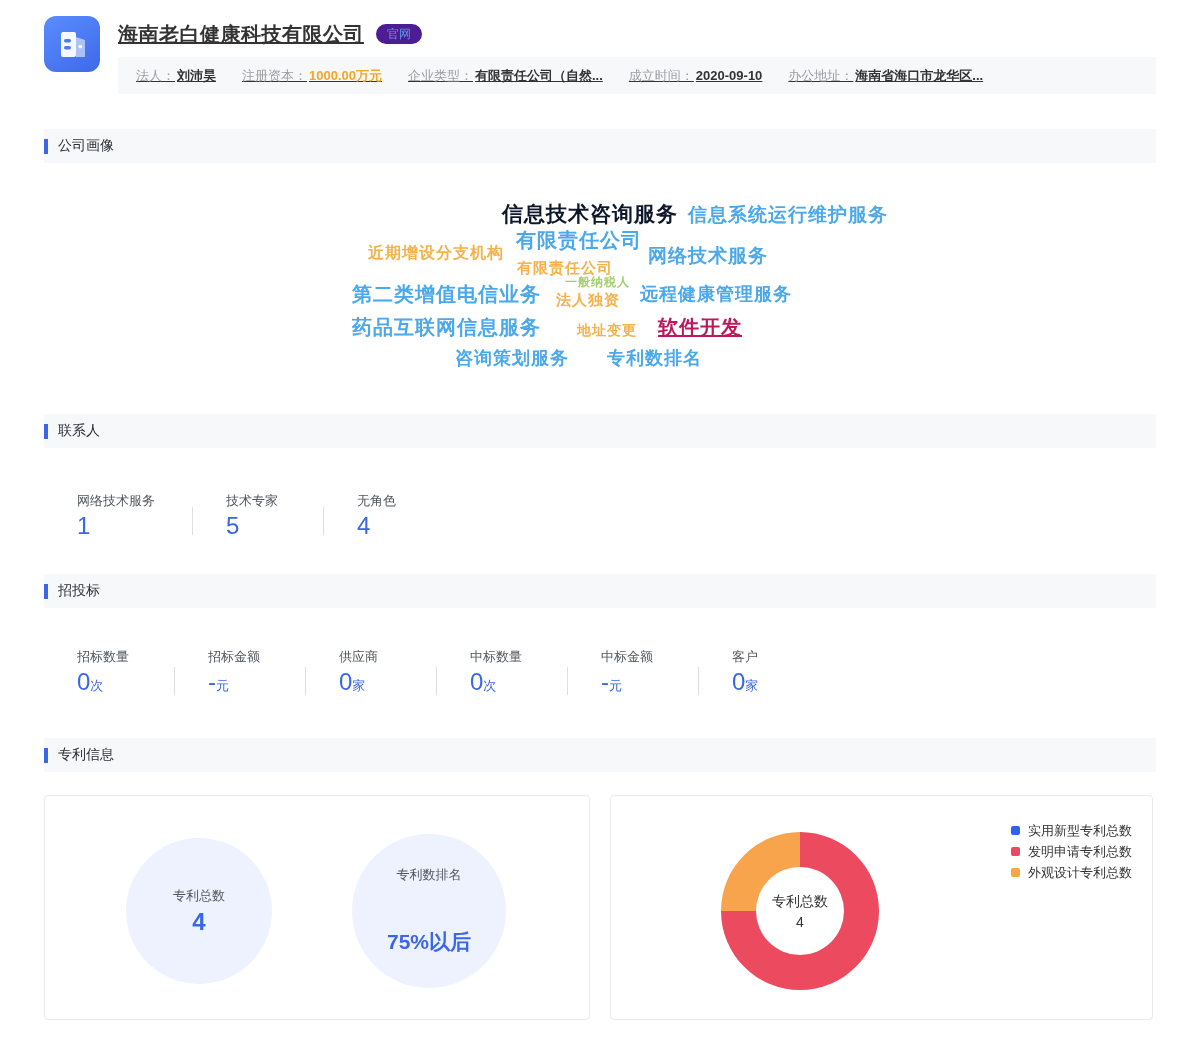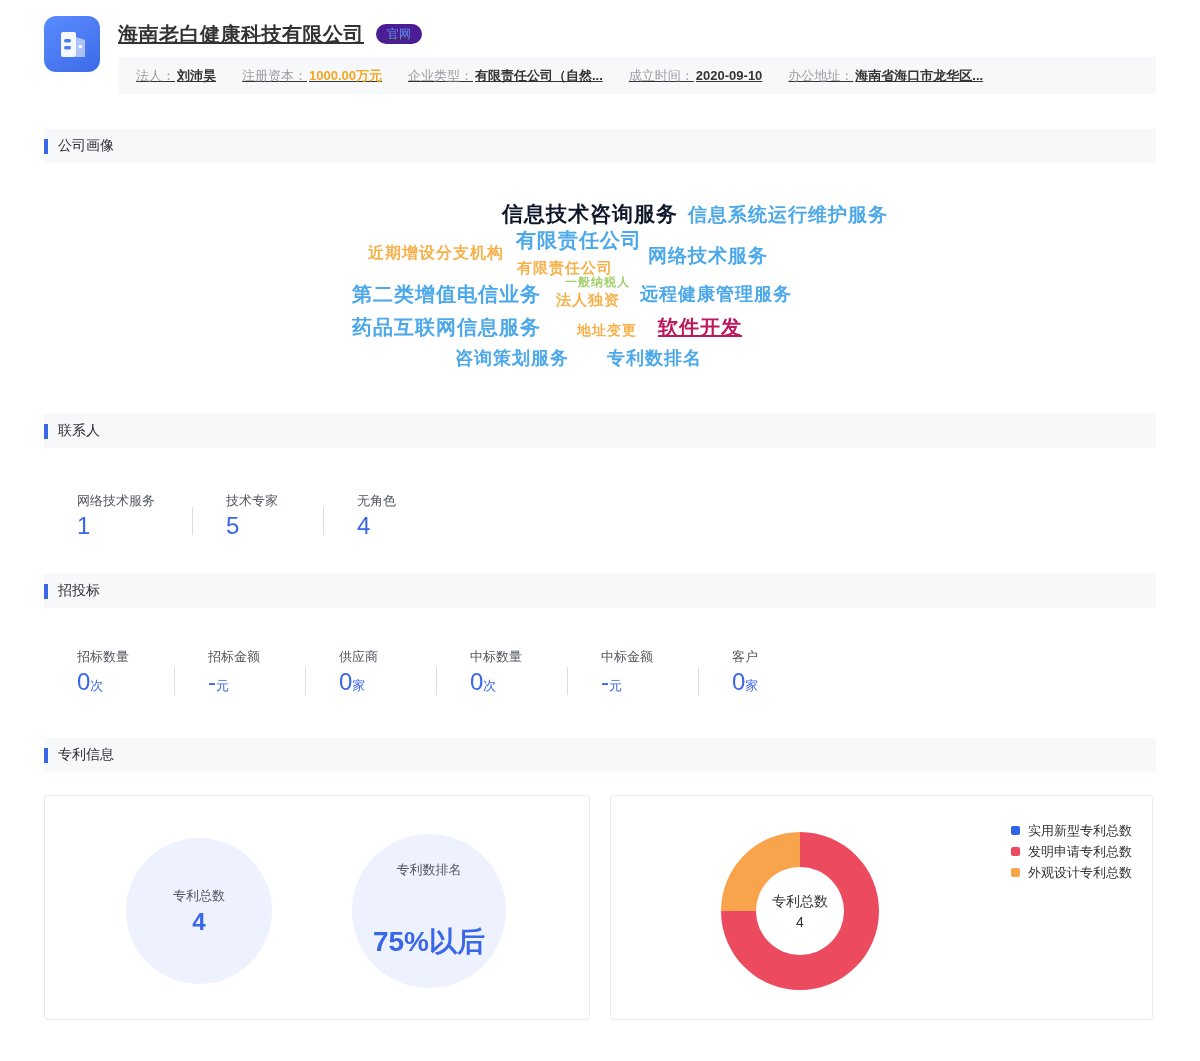--- a/index.html
+++ b/index.html
@@ -44,21 +44,21 @@
   
   .cards { display:flex; margin-top:23px; gap:20px; }
   .card { border:1px solid #e9eaee; border-radius:4px; height:225px; position:relative; background:#fff; }
   .card.left { width:546px; }
   .card.right { width:543px; }
   .bubble { position:absolute; border-radius:50%; background:#edf2fe; display:flex; flex-direction:column; align-items:center; justify-content:center; text-align:center; }
   .bubble-1 { width:146px; height:146px; left:81px; top:42px; }
   .bubble-2 { width:154px; height:154px; left:307px; top:38px; }
   .bubble-label { font-size:13px; color:#51565f; }
   .bubble-value { font-size:24px; font-weight:bold; color:#3a66e8; margin-top:3px; }
-  .bubble-2 .bubble-value { font-size:28px;margin-top:44px; }
+  .bubble-2 .bubble-value { font-size:21px;margin-top:44px; }
 
   .donut { position:absolute; left:110px; top:36px; width:158px; height:158px; border-radius:50%; }
   .donut-hole { position:absolute; left:35px; top:35px; width:88px; height:88px; border-radius:50%; background:#fff; display:flex; flex-direction:column; align-items:center; justify-content:center; }
   .donut-center-label { font-size:14px; color:#333; }
   .donut-center-value { font-size:14px; color:#333; margin-top:3px; }
 
   .legend { position:absolute; top:24px; right:20px; list-style:none; }
   .legend li { display:flex; align-items:center; font-size:13px; color:#333; line-height:21px; cursor:pointer; }
   .legend-swatch { width:9px; height:9px; border-radius:2px; margin-right:8px; flex:0 0 auto; }
 </style>

